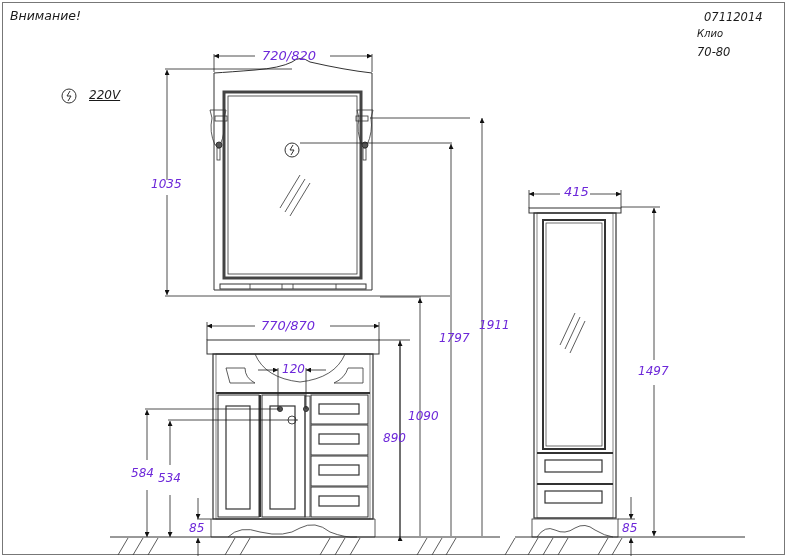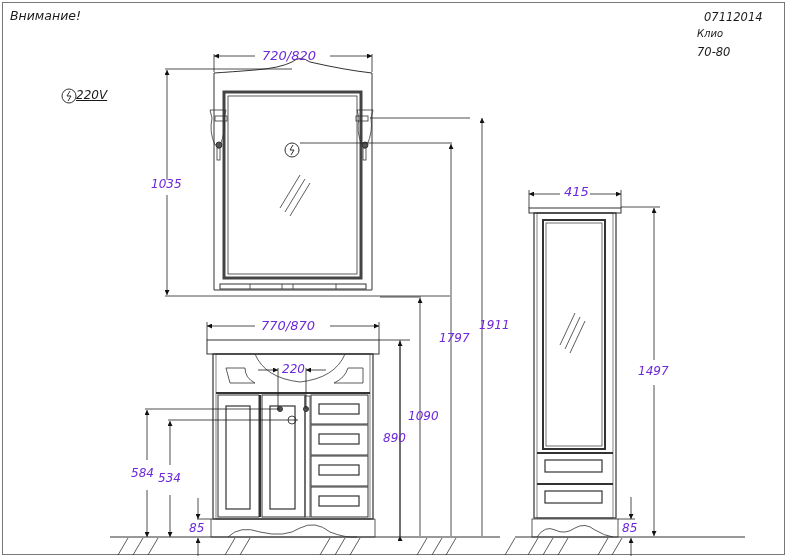--- a/index.html
+++ b/index.html
@@ -5,21 +5,21 @@
   html, body { margin: 0; padding: 0; background: #ffffff; }
   body { width: 790px; height: 559px; overflow: hidden; position: relative; font-family: "DejaVu Sans", sans-serif; }
   #sheet { position: absolute; left: 0; top: 0; width: 790px; height: 559px; }
   .frame { position: absolute; left: 2px; top: 2px; width: 783px; height: 553px; border: 1.5px solid #777; box-sizing: border-box; }
   .txt { position: absolute; font-style: italic; color: #1a1a1a; white-space: nowrap; font-family: "DejaVu Sans", sans-serif; }
   .warn-title { left: 10px; top: 8px; font-size: 12.5px; text-align: right; }
   .warn-body { left: 10px; top: 27px; font-size: 12.5px; }
   .code { left: 690px; top: 10px; font-size: 11.5px; margin-left: 14px; }
   .model { left: 697px; top: 28px; font-size: 10px; }
   .size { left: 697px; top: 45px; font-size: 11.5px; }
-  .volt { left: 76px; top: 88px; font-size: 12px; text-decoration: underline; }
+  .volt { left: 89px; top: 88px; font-size: 12px; text-decoration: underline; }
   .dim { position: absolute; font-style: italic; font-size: 12px; color: #6d28d9; white-space: nowrap; font-family: "DejaVu Sans", sans-serif; background: transparent; }
 </style>
 </head>
 <body>
 
 <div id="sheet">
   <div class="frame"></div>
 
   <div class="txt warn-title">Внимание!</div>
   <div class="txt code">07112014</div>
@@ -233,21 +233,21 @@
       </g>
     </g>
   </svg>
 
   <div class="dim" style="left:262px;top:48px;font-size:13px">720/820</div>
   <div class="dim" style="left:151px;top:177px">1035</div>
   <div class="dim" style="left:479px;top:318px">1911</div>
   <div class="dim" style="left:439px;top:331px">1797</div>
 
   <div class="dim" style="left:261px;top:318px;font-size:13px">770/870</div>
-  <div class="dim" style="left:282px;top:362px">220</div>
+  <div class="dim" style="left:282px;top:362px">120</div>
   <div class="dim" style="left:383px;top:431px">890</div>
   <div class="dim" style="left:408px;top:409px">1090</div>
   <div class="dim" style="left:131px;top:466px">584</div>
   <div class="dim" style="left:158px;top:471px">534</div>
   <div class="dim" style="left:189px;top:521px">85</div>
 
   <div class="dim" style="left:564px;top:184px;font-size:13px">415</div>
   <div class="dim" style="left:638px;top:364px">1497</div>
   <div class="dim" style="left:622px;top:521px">85</div>
 </div>

